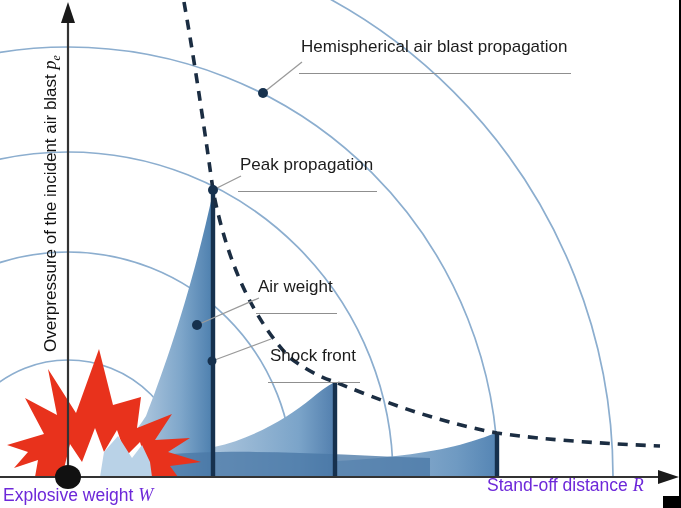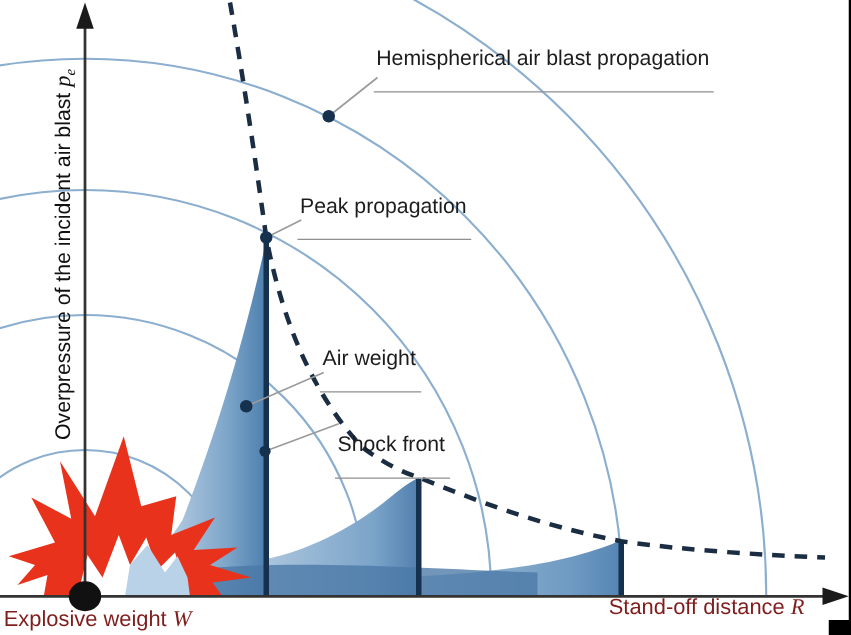--- a/index.html
+++ b/index.html
@@ -10,21 +10,21 @@
   .layer{position:absolute;left:0;top:0;}
   .callout{
     position:absolute;font-size:17px;line-height:19px;color:#1c1c1c;
     border-bottom:1.5px solid #8f8f8f;padding:0 4px 17px 2px;white-space:nowrap;
     background:transparent;
   }
   .callout-hemispherical{left:299px;top:37px;}
   .callout-peak{left:238px;top:155px;}
   .callout-airblast{left:256px;top:277px;}
   .callout-shockfront{left:268px;top:318px;margin-top:28px;}
-  .axis-caption{position:absolute;font-size:17.5px;color:#7f1d1d;white-space:nowrap;}
+  .axis-caption{position:absolute;font-size:17.5px;color:#6d28d9;white-space:nowrap;}
   .axis-caption i{font-family:"Liberation Serif", serif;font-style:italic;font-size:18px;}
   .caption-origin{left:3px;top:485px;}
   .caption-standoff{left:487px;top:475px;}
   .y-axis-caption{
     position:absolute;left:40px;top:352px;transform:rotate(-90deg);transform-origin:0 0;
     font-size:17px;color:#111;white-space:nowrap;
   }
   .y-axis-caption i{font-family:"Liberation Serif", serif;font-style:italic;font-size:18px;}
   .y-axis-caption sub{font-size:12px;font-family:"Liberation Serif", serif;font-style:italic;}
   .frame-right{position:absolute;right:0;top:0;width:2px;height:508px;background:#000;}

